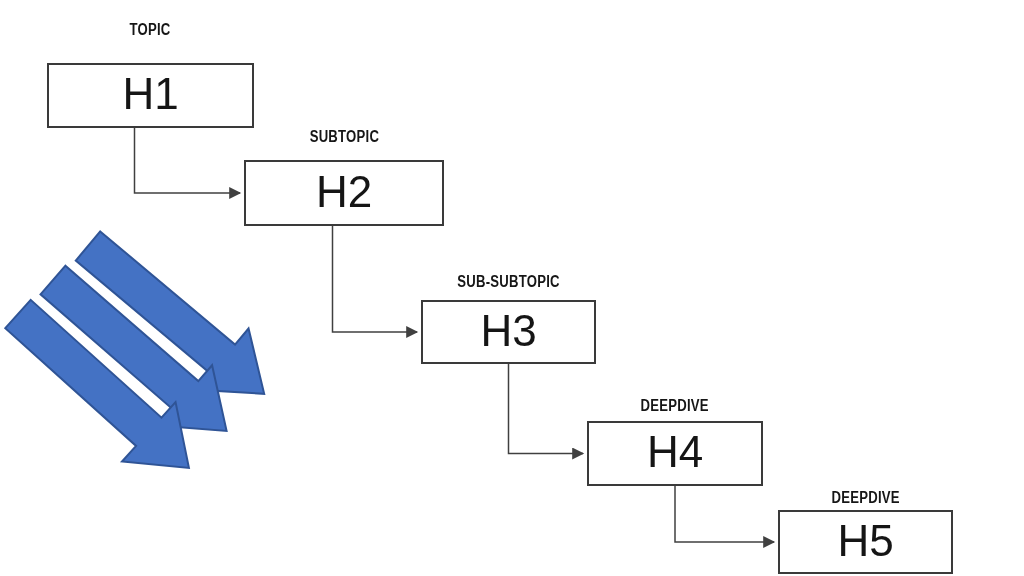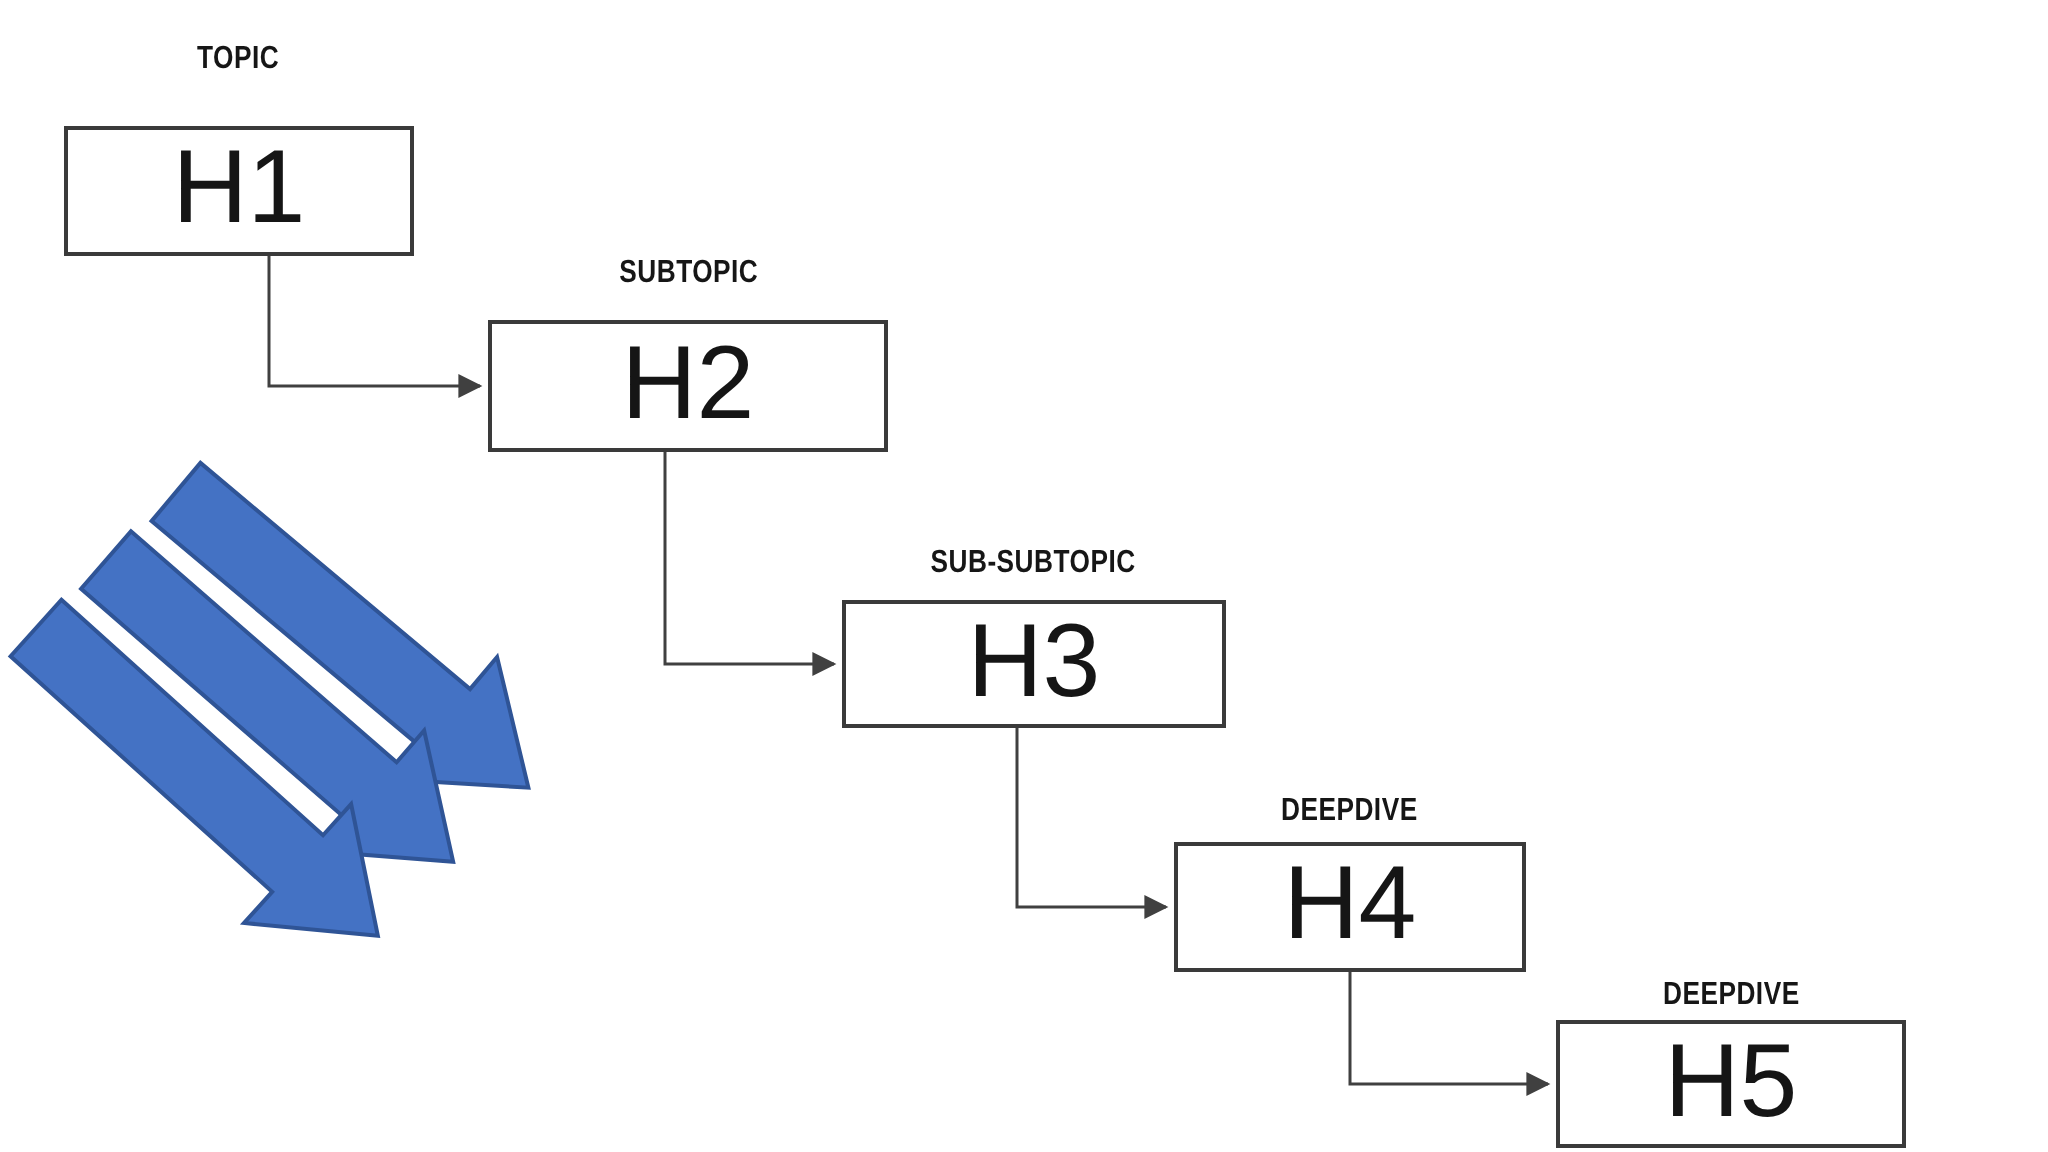--- a/index.html
+++ b/index.html
@@ -37,21 +37,21 @@
   .box {
     position: absolute;
     inset: 0;
     background: #ffffff;
     border: 2px solid #3a3a3a;
     display: flex;
     align-items: center;
     justify-content: center;
   }
   .heading {
-    font-size: 52px;
+    font-size: 44px;
     line-height: 1;
     color: #151515;
     padding-bottom: 3px;
   }
 </style>
 </head>
 <body>
 
 <div class="canvas">
 
@@ -67,39 +67,39 @@
     <path d="M508.5,364 V453.5 H583" fill="none" stroke="#404040" stroke-width="1.5" marker-end="url(#ah)"></path>
     <path d="M675,486 V542 H774" fill="none" stroke="#404040" stroke-width="1.5" marker-end="url(#ah)"></path>
 
     <g fill="#4472C4" stroke="#2F5496" stroke-width="2" stroke-linejoin="miter">
       <path d="M0,-19 L176,-19 L176,-40 L230,0 L176,40 L176,19 L0,19 Z" transform="translate(88,246) rotate(40)"></path>
       <path d="M0,-19 L176,-19 L176,-40 L230,0 L176,40 L176,19 L0,19 Z" transform="translate(53,280) rotate(41)"></path>
       <path d="M0,-19 L176,-19 L176,-40 L230,0 L176,40 L176,19 L0,19 Z" transform="translate(18,314) rotate(42)"></path>
     </g>
   </svg>
 
-  <div class="node" style="left:32px; top:63px; width:175px; height:65px;">
+  <div class="node" style="left:47px; top:63px; width:175px; height:65px;padding-left:32px;">
     <div class="tag" style="bottom: calc(100% + 25px);">
       <span>TOPIC</span>
     </div>
     <div class="box">
       <span class="heading">H1</span>
     </div>
   </div>
 
   <div class="node" style="left:244px; top:160px; width:200px; height:66px;">
     <div class="tag" style="bottom: calc(100% + 15px);">
       <span>SUBTOPIC</span>
     </div>
     <div class="box">
       <span class="heading">H2</span>
     </div>
   </div>
 
-  <div class="node" style="left:421px; top:300px; width:192px; height:64px;">
+  <div class="node" style="left:421px; top:300px; width:175px; height:64px;">
     <div class="tag" style="bottom: calc(100% + 10px);">
       <span>SUB-SUBTOPIC</span>
     </div>
     <div class="box">
       <span class="heading">H3</span>
     </div>
   </div>
 
   <div class="node" style="left:587px; top:421px; width:176px; height:65px;">
     <div class="tag" style="bottom: calc(100% + 7px);">

